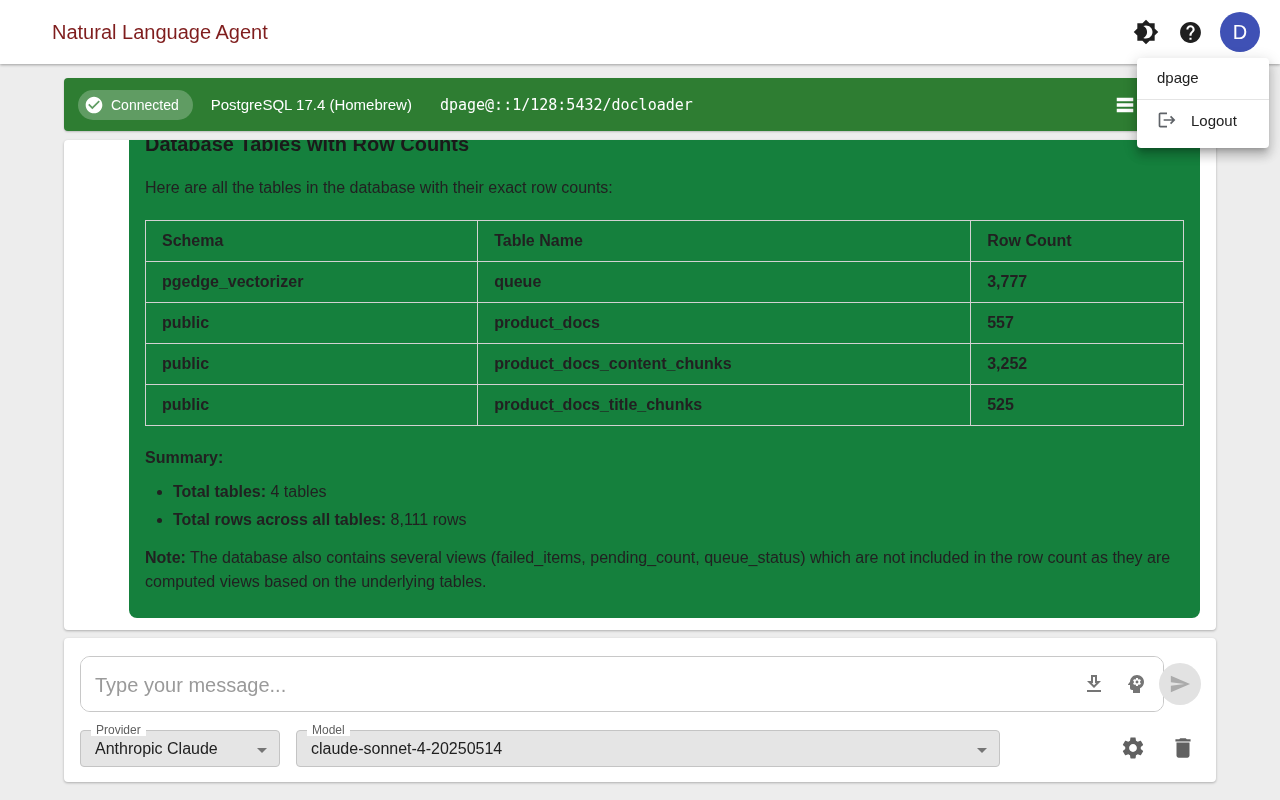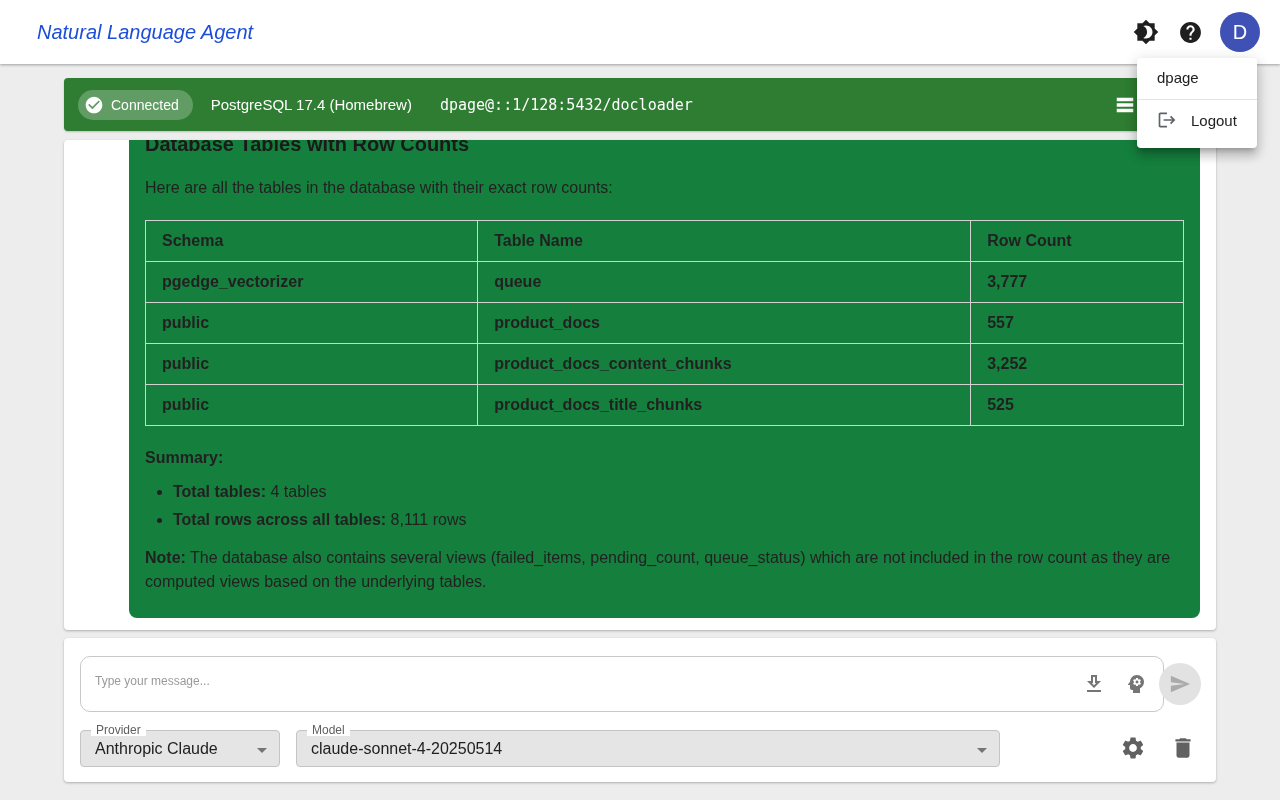--- a/index.html
+++ b/index.html
@@ -17,37 +17,37 @@
     position:absolute; left:0; top:0; width:1280px; height:64px;
     background:#ffffff; z-index:10;
     display:flex; align-items:center; padding:0 20px 0 24px;
     box-shadow:0 1px 3px rgba(0,0,0,.22), 0 1px 2px rgba(0,0,0,.12);
   }
   .logo { display:flex; align-items:center; }
   .logo-text { font-size:30px; letter-spacing:-0.5px; margin-left:-2px; }
   .logo-pg { color:#9aa0a4; font-weight:400; }
   .logo-edge { color:var(--logo_blue,#2095cc); font-weight:700; }
   .logo-reg { color:var(--logo_blue,#2095cc); font-size:10px; vertical-align:super; }
-  .app-title { margin-left:13px; font-size:20px; color:#1d4ed8;font-style:italic; }
+  .app-title { margin-left:28px; font-size:20px; color:#7f1d1d; }
   .header-spacer { flex:1; }
   .icon-btn {
     width:44px; height:44px; display:flex; align-items:center; justify-content:center;
     border:none; background:transparent; cursor:pointer; border-radius:50%;
   }
   .avatar {
     width:40px; height:40px; border-radius:50%;
     background:var(--avatar_blue,#3f51b5);
     color:#fff; font-size:20px;
     display:flex; align-items:center; justify-content:center;
     margin-left:8px; cursor:pointer;
   }
 
   
   .user-menu {
-    position:absolute; left:1137px; top:58px; width:120px;
+    position:absolute; left:1137px; top:58px; width:132px;
     background:#fff; border-radius:4px; z-index:30; padding:4px 0 8px;
     box-shadow:0 5px 5px -3px rgba(0,0,0,.2), 0 8px 10px 1px rgba(0,0,0,.14), 0 3px 14px 2px rgba(0,0,0,.12);
   }
   .menu-username { padding:7px 20px; font-size:15px; color:#212121; }
   .menu-divider { border-top:1px solid #e4e4e4; margin-top:6px; }
   .menu-item {
     display:flex; align-items:center; gap:14px;
     padding:10px 20px; font-size:15px; color:#212121; cursor:pointer;
   }
 
@@ -97,21 +97,21 @@
 
   
   .composer-card {
     position:absolute; left:64px; top:638px; width:1152px; height:144px;
     background:#fff; border-radius:4px; z-index:1;
     box-shadow:0 1px 3px rgba(0,0,0,.18), 0 1px 2px rgba(0,0,0,.1);
   }
   .msg-input {
     position:absolute; left:16px; top:18px; width:1084px; height:56px;
     border:1px solid #c8c8c8; border-radius:10px;
-    padding:17px 14px; font-size:12px; font-family:"Liberation Sans", sans-serif;
+    padding:17px 14px; font-size:20px; font-family:"Liberation Sans", sans-serif;
     resize:none; outline:none; background:#fff; color:#212121;
   }
   .msg-input::placeholder { color:#9a9a9a; }
   .composer-icon-btn {
     position:absolute; top:34px; width:24px; height:24px;
     border:none; background:transparent; cursor:pointer; padding:0;
   }
   .btn-download { left:1018px; }
   .btn-psych { left:1060px; }
   .send-btn {

